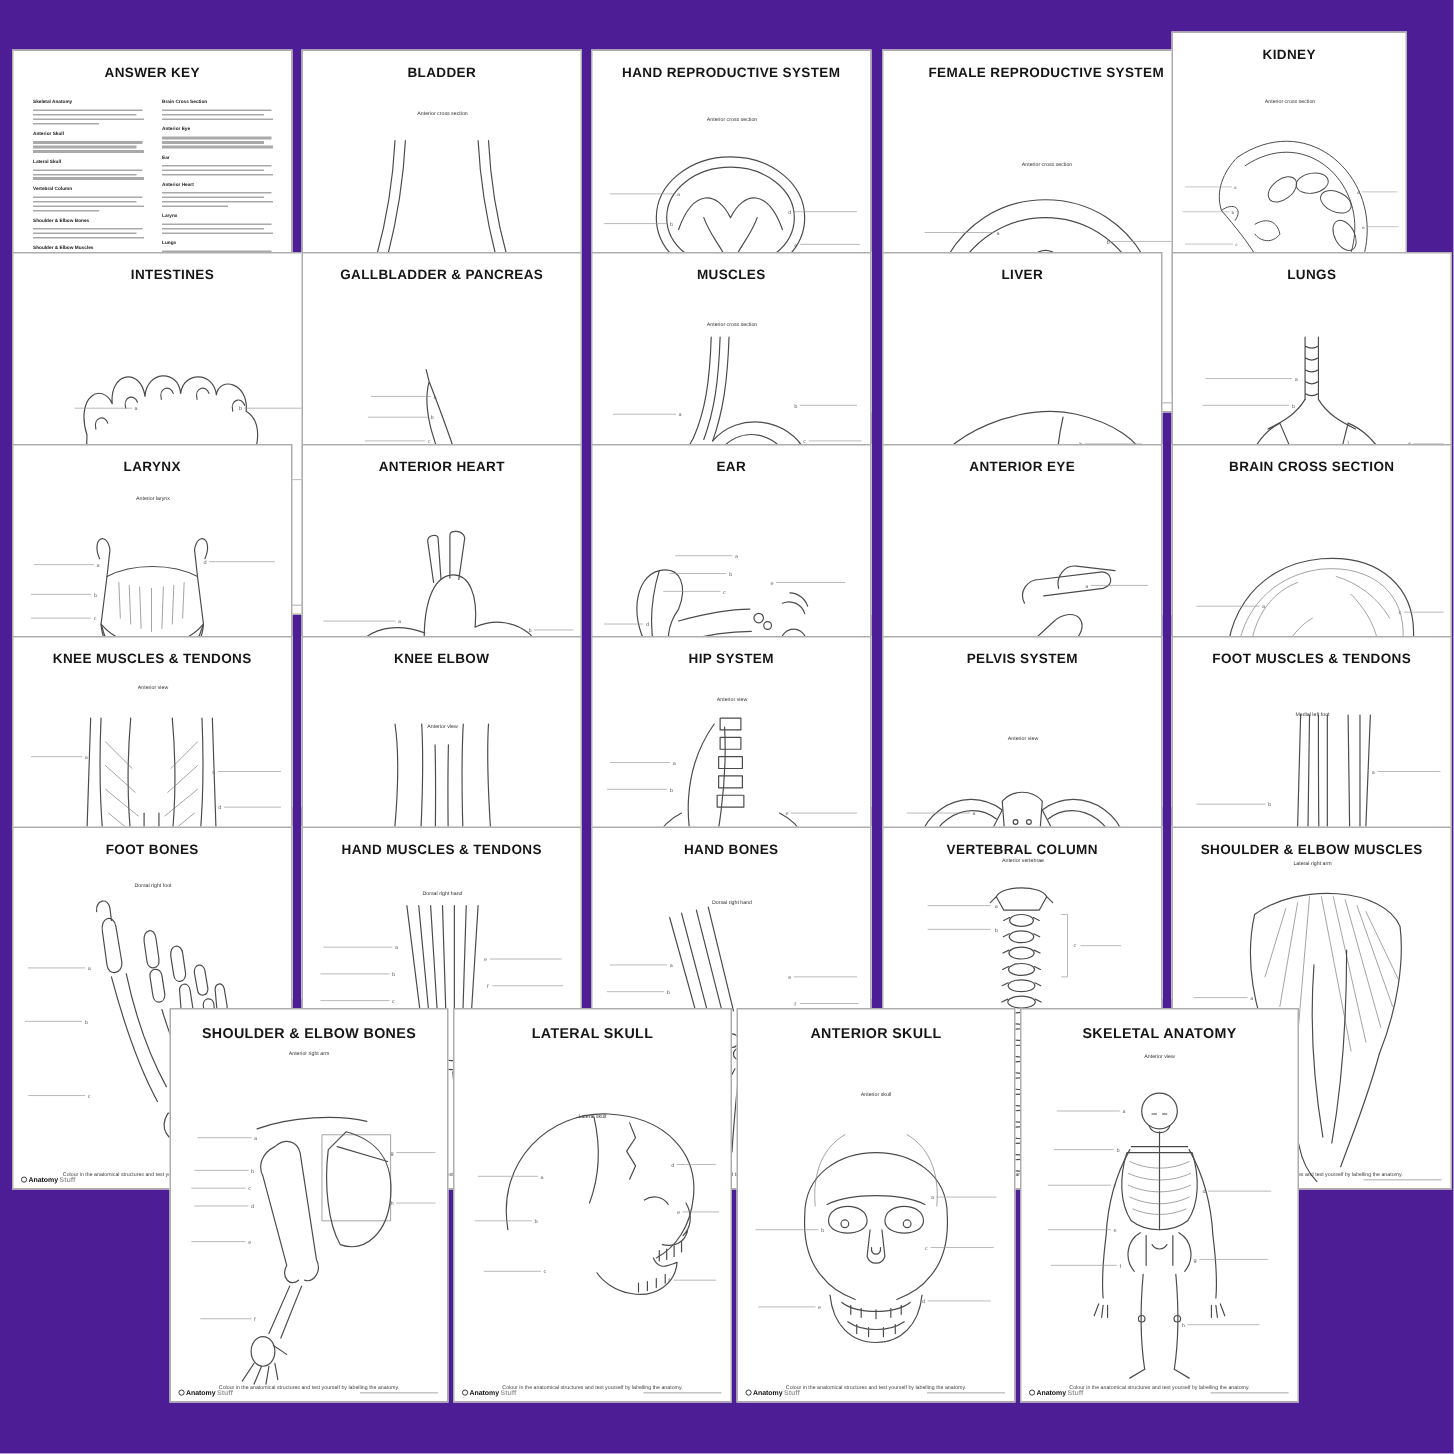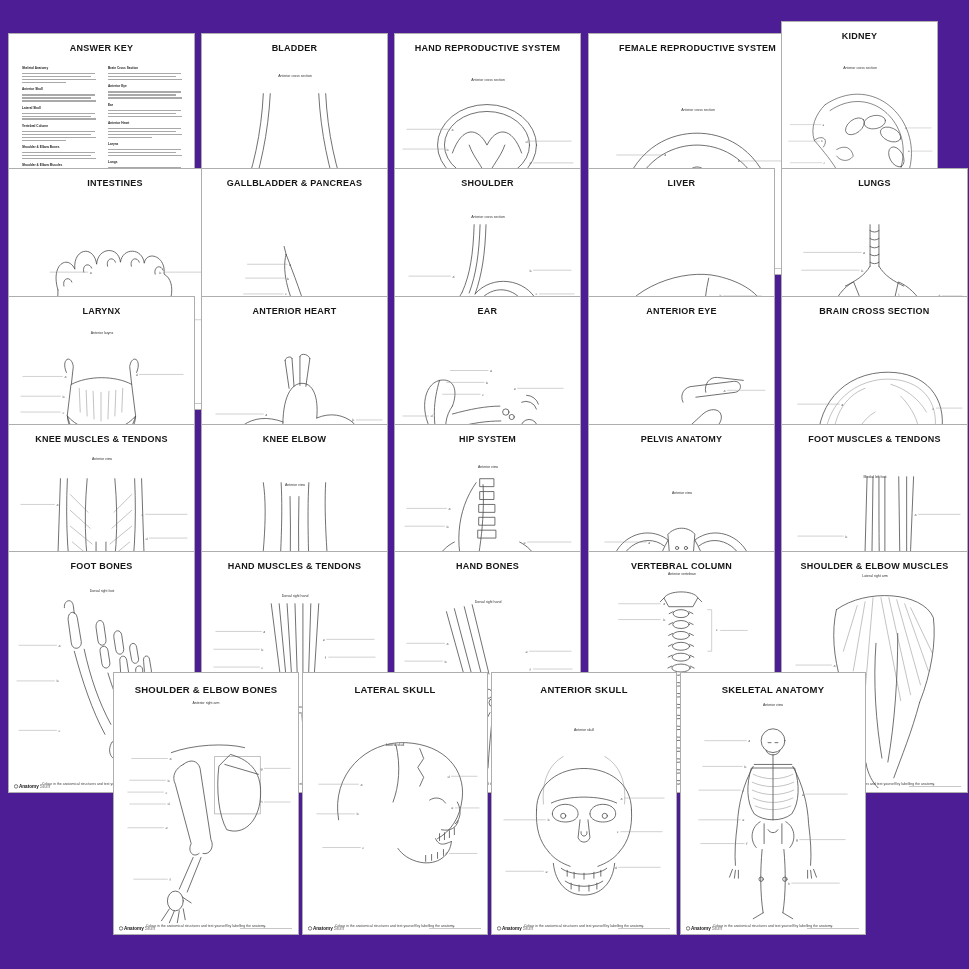--- a/index.html
+++ b/index.html
@@ -327,21 +327,21 @@
         <div class="note">Colour in the anatomical structures and test yourself by labelling the anatomy.</div>
         <div class="brand">
           <span class="bicon"></span>
           <b>Anatomy</b>
           <span class="blight">Stuff</span>
         </div>
         <div class="copy"></div>
       </div>
     </div>
     <div class="page" style="left: 394px; top: 168px; width: 187px; height: 242px; z-index: 2;">
-      <div class="ptitle">SHOULDER</div>
+      <div class="ptitle">MUSCLES</div>
       <div class="psub" style="top:46px">Anterior cross section</div>
       <svg class="sketch" viewBox="0 0 187 242">
         <g class="art">
           <path d="M80,56 C79,86 76,106 68,124 M92,56 C91,86 88,106 81,126 M86,56 C85,86 82,106 75,125"></path>
           <path d="M81,126 C98,106 132,110 144,134 C153,154 149,178 136,194 M88,130 C102,116 124,120 133,140"></path>
           <path d="M68,124 C58,140 54,160 60,180 C64,192 72,200 83,203"></path>
           <path d="M34,206 C44,196 58,199 62,206"></path>
           <line class="ld" x1="14" y1="108" x2="56" y2="108"></line>
           <text x="58" y="109.5">a</text>
           <line class="ld" x1="140" y1="102" x2="178" y2="102"></line>
@@ -658,21 +658,21 @@
         <div class="note">Colour in the anatomical structures and test yourself by labelling the anatomy.</div>
         <div class="brand">
           <span class="bicon"></span>
           <b>Anatomy</b>
           <span class="blight">Stuff</span>
         </div>
         <div class="copy"></div>
       </div>
     </div>
     <div class="page" style="left: 588px; top: 424px; width: 187px; height: 242px; z-index: 4;">
-      <div class="ptitle">PELVIS ANATOMY</div>
+      <div class="ptitle">PELVIS SYSTEM</div>
       <div class="psub" style="top:66px">Anterior view</div>
       <svg class="sketch" viewBox="0 0 187 242">
         <g class="art">
           <path d="M24,162 C13,120 54,96 80,116 C72,130 66,146 64,162 M163,162 C174,120 133,96 107,116 C115,130 121,146 123,162"></path>
           <path d="M30,158 C24,126 56,106 76,122 M157,158 C163,126 131,106 111,122"></path>
           <path d="M80,110 C87,102 100,102 107,110 L103,162 C99,171 88,171 84,162 Z"></path>
           <circle cx="89" cy="124" r="1.6"></circle>
           <circle cx="98" cy="124" r="1.6"></circle>
           <circle cx="89" cy="136" r="1.6"></circle>
           <circle cx="98" cy="136" r="1.6"></circle>

